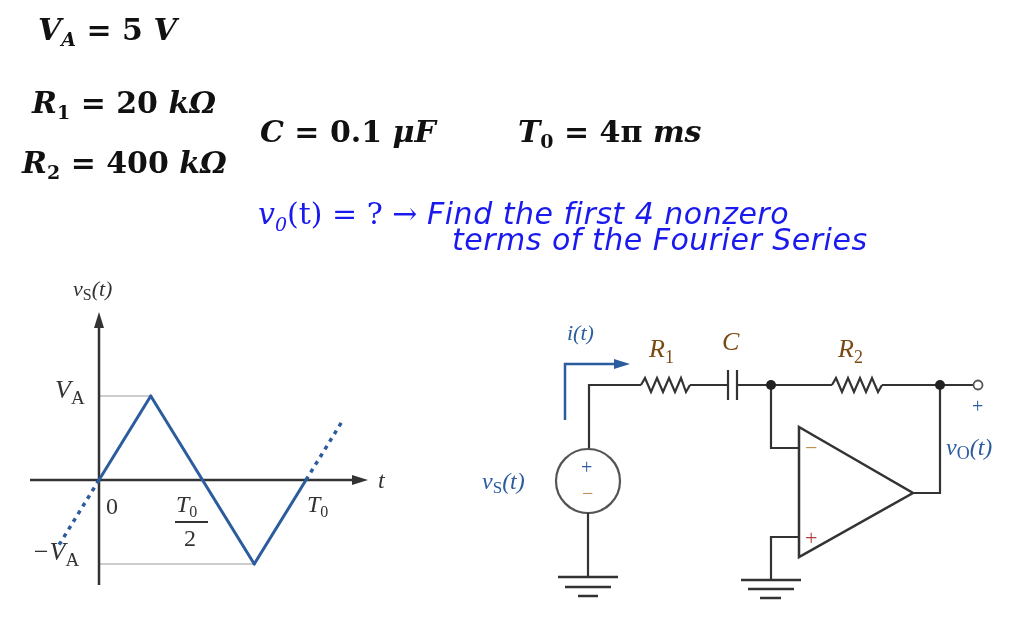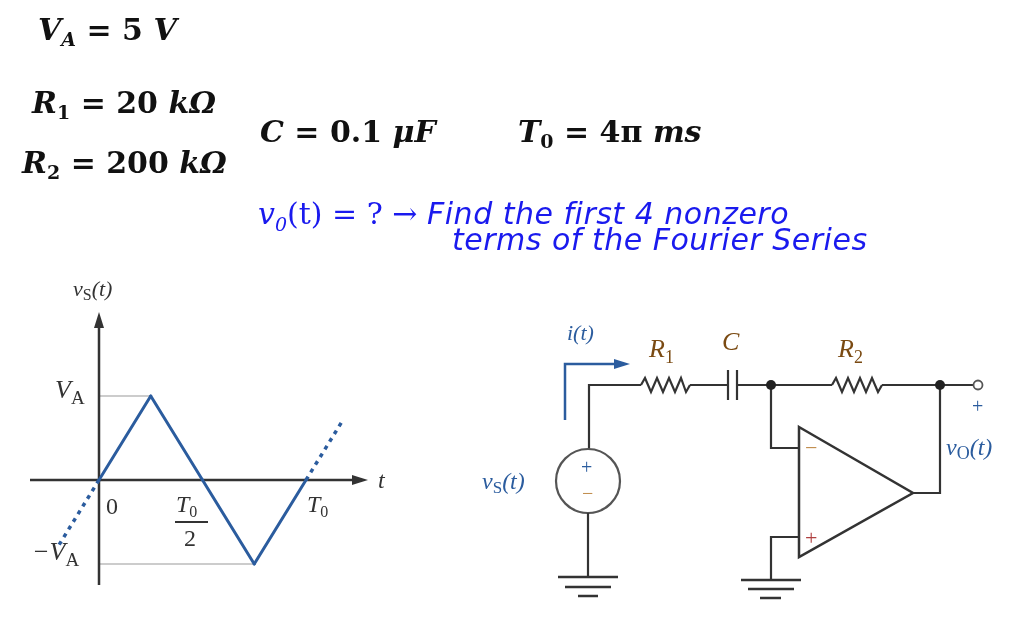--- a/index.html
+++ b/index.html
@@ -20,21 +20,21 @@
 <div class="eq" style="left:38px; top:12px;">
   <i>V</i><sub><i>A</i></sub>
   <span>= 5 </span><i>V</i>
 </div>
 <div class="eq" style="left:32px; top:85px;">
   <i>R</i><sub>1</sub>
   <span>= 20 </span><i>kΩ</i>
 </div>
 <div class="eq" style="left:22px; top:145px;">
   <i>R</i><sub>2</sub>
-  <span>= 200 </span><i>kΩ</i>
+  <span>= 400 </span><i>kΩ</i>
 </div>
 <div class="eq" style="left:260px; top:114px;text-align:right;">
   <i>C</i>
   <span>= 0.1 </span><i>μF</i>
 </div>
 <div class="eq" style="left:498px; top:114px;margin-left:20px;">
   <i>T</i><sub>0</sub>
   <span>= 4π </span><i>ms</i>
 </div>
 

